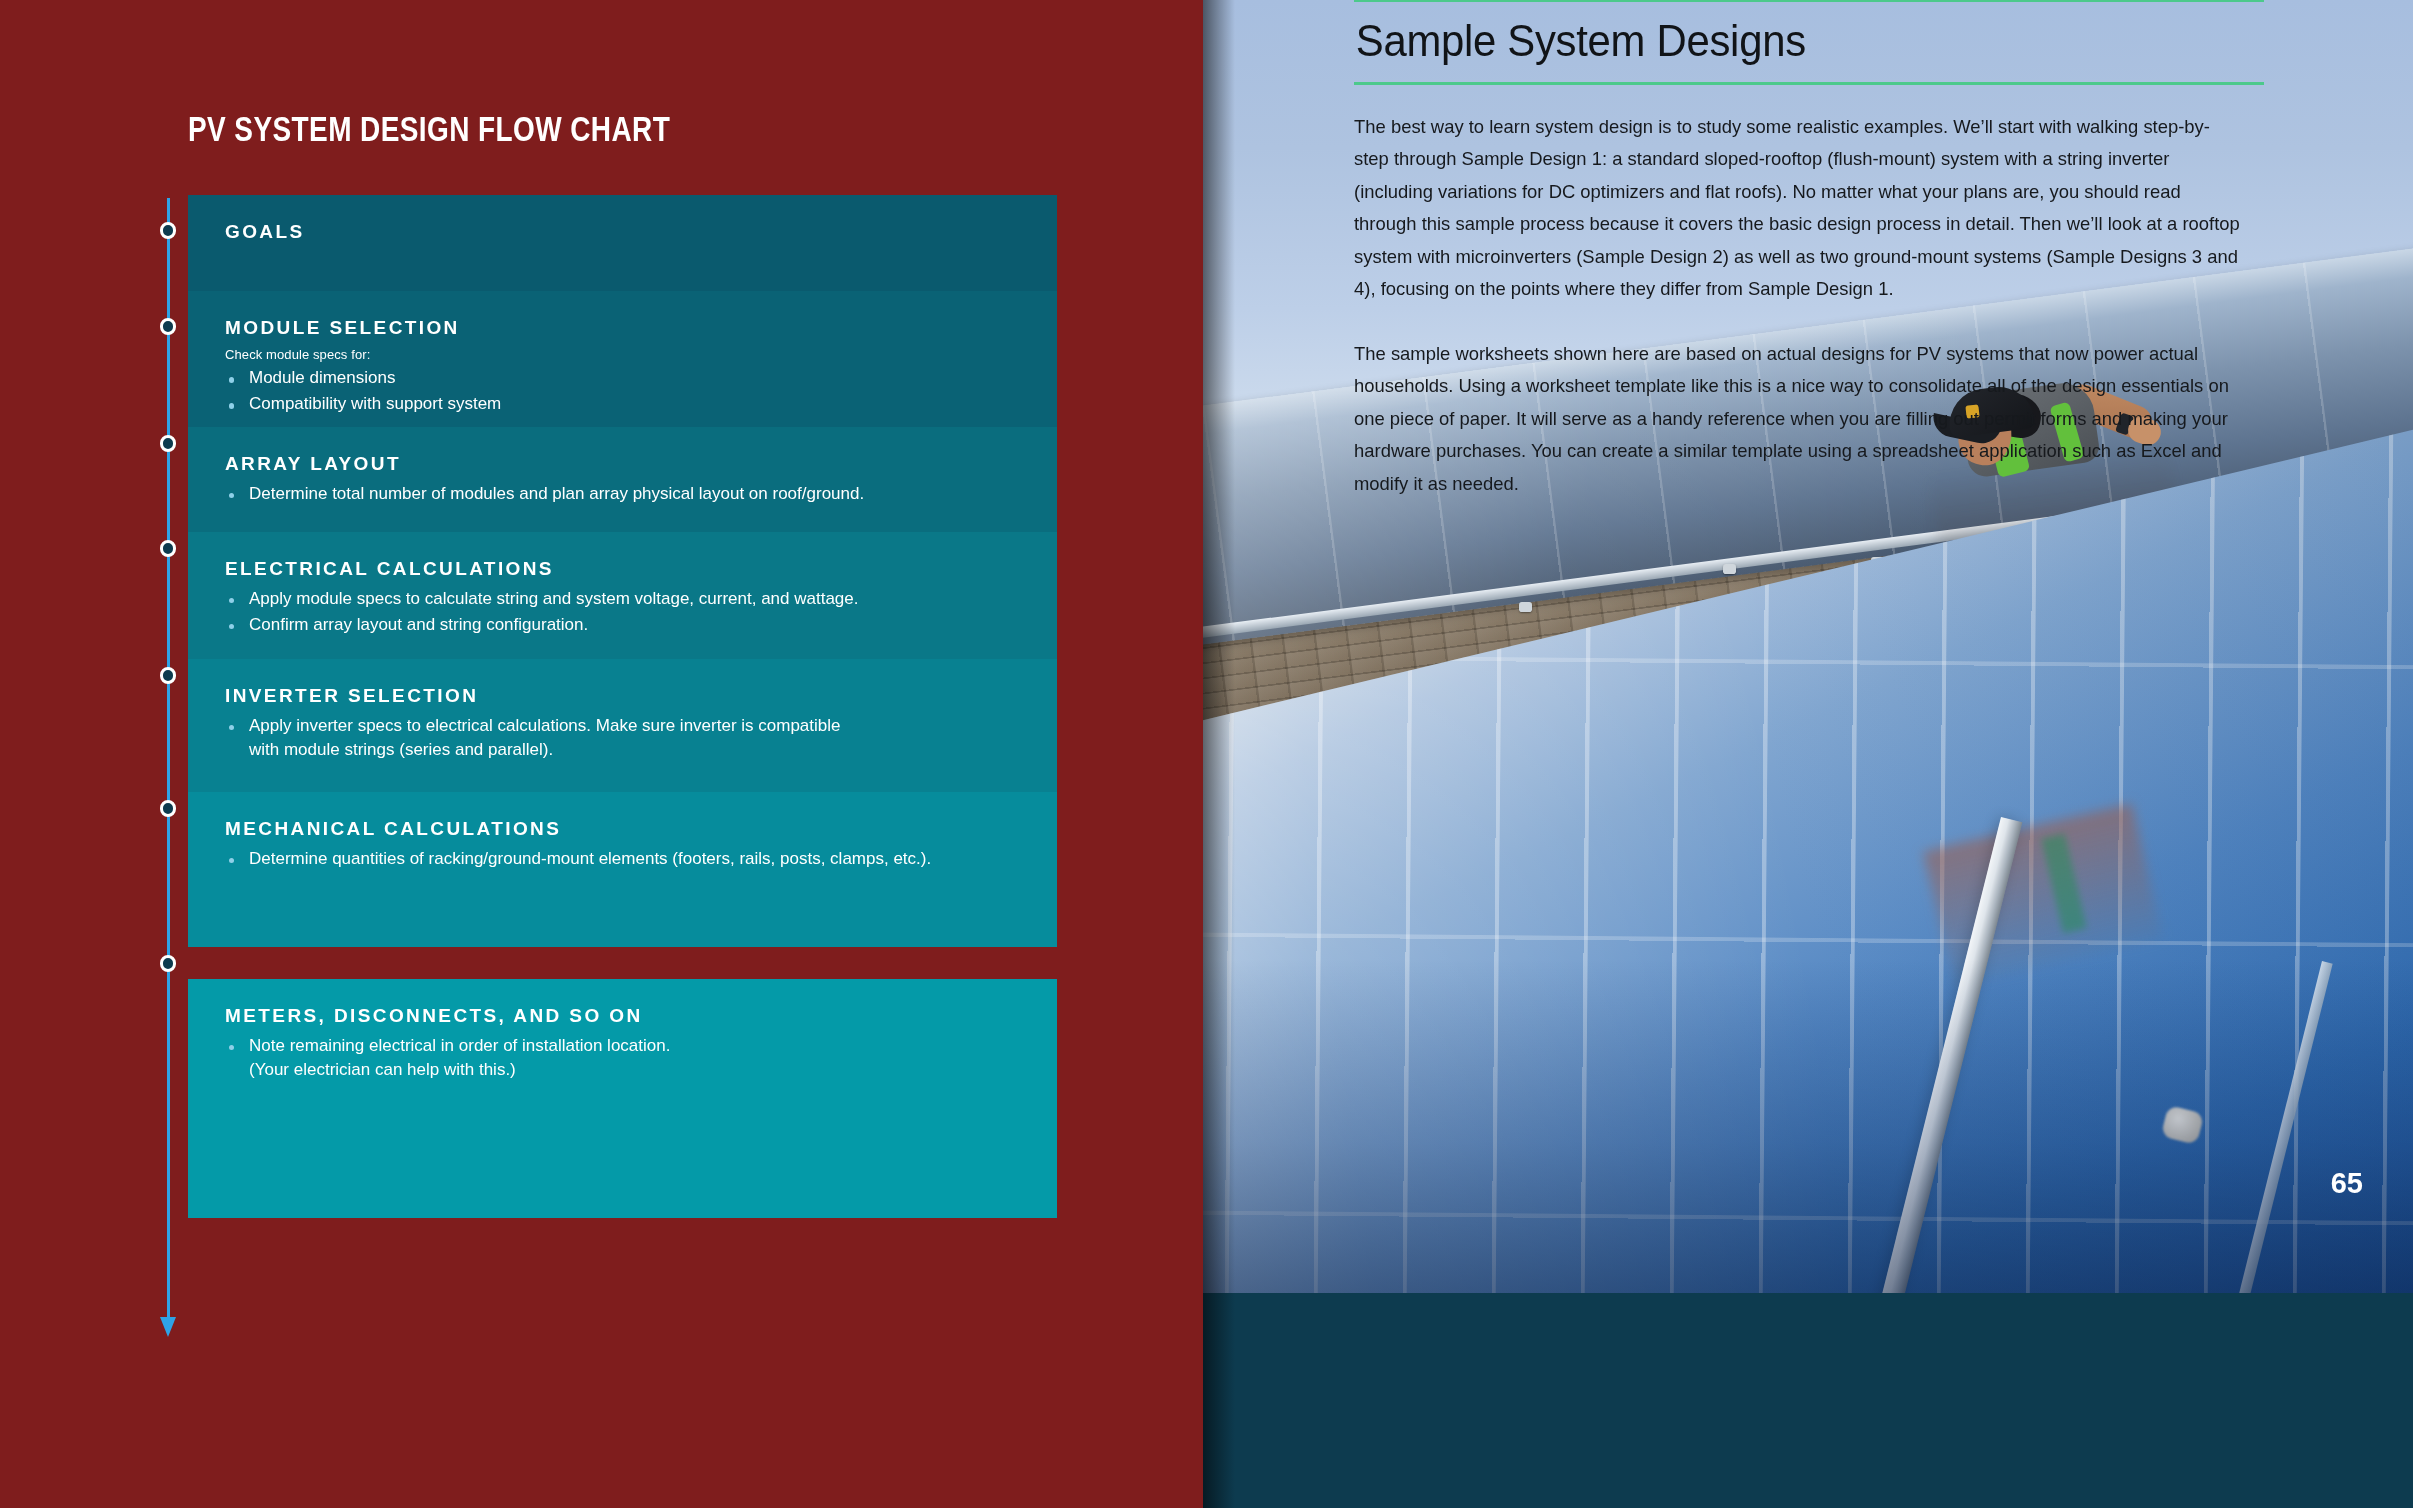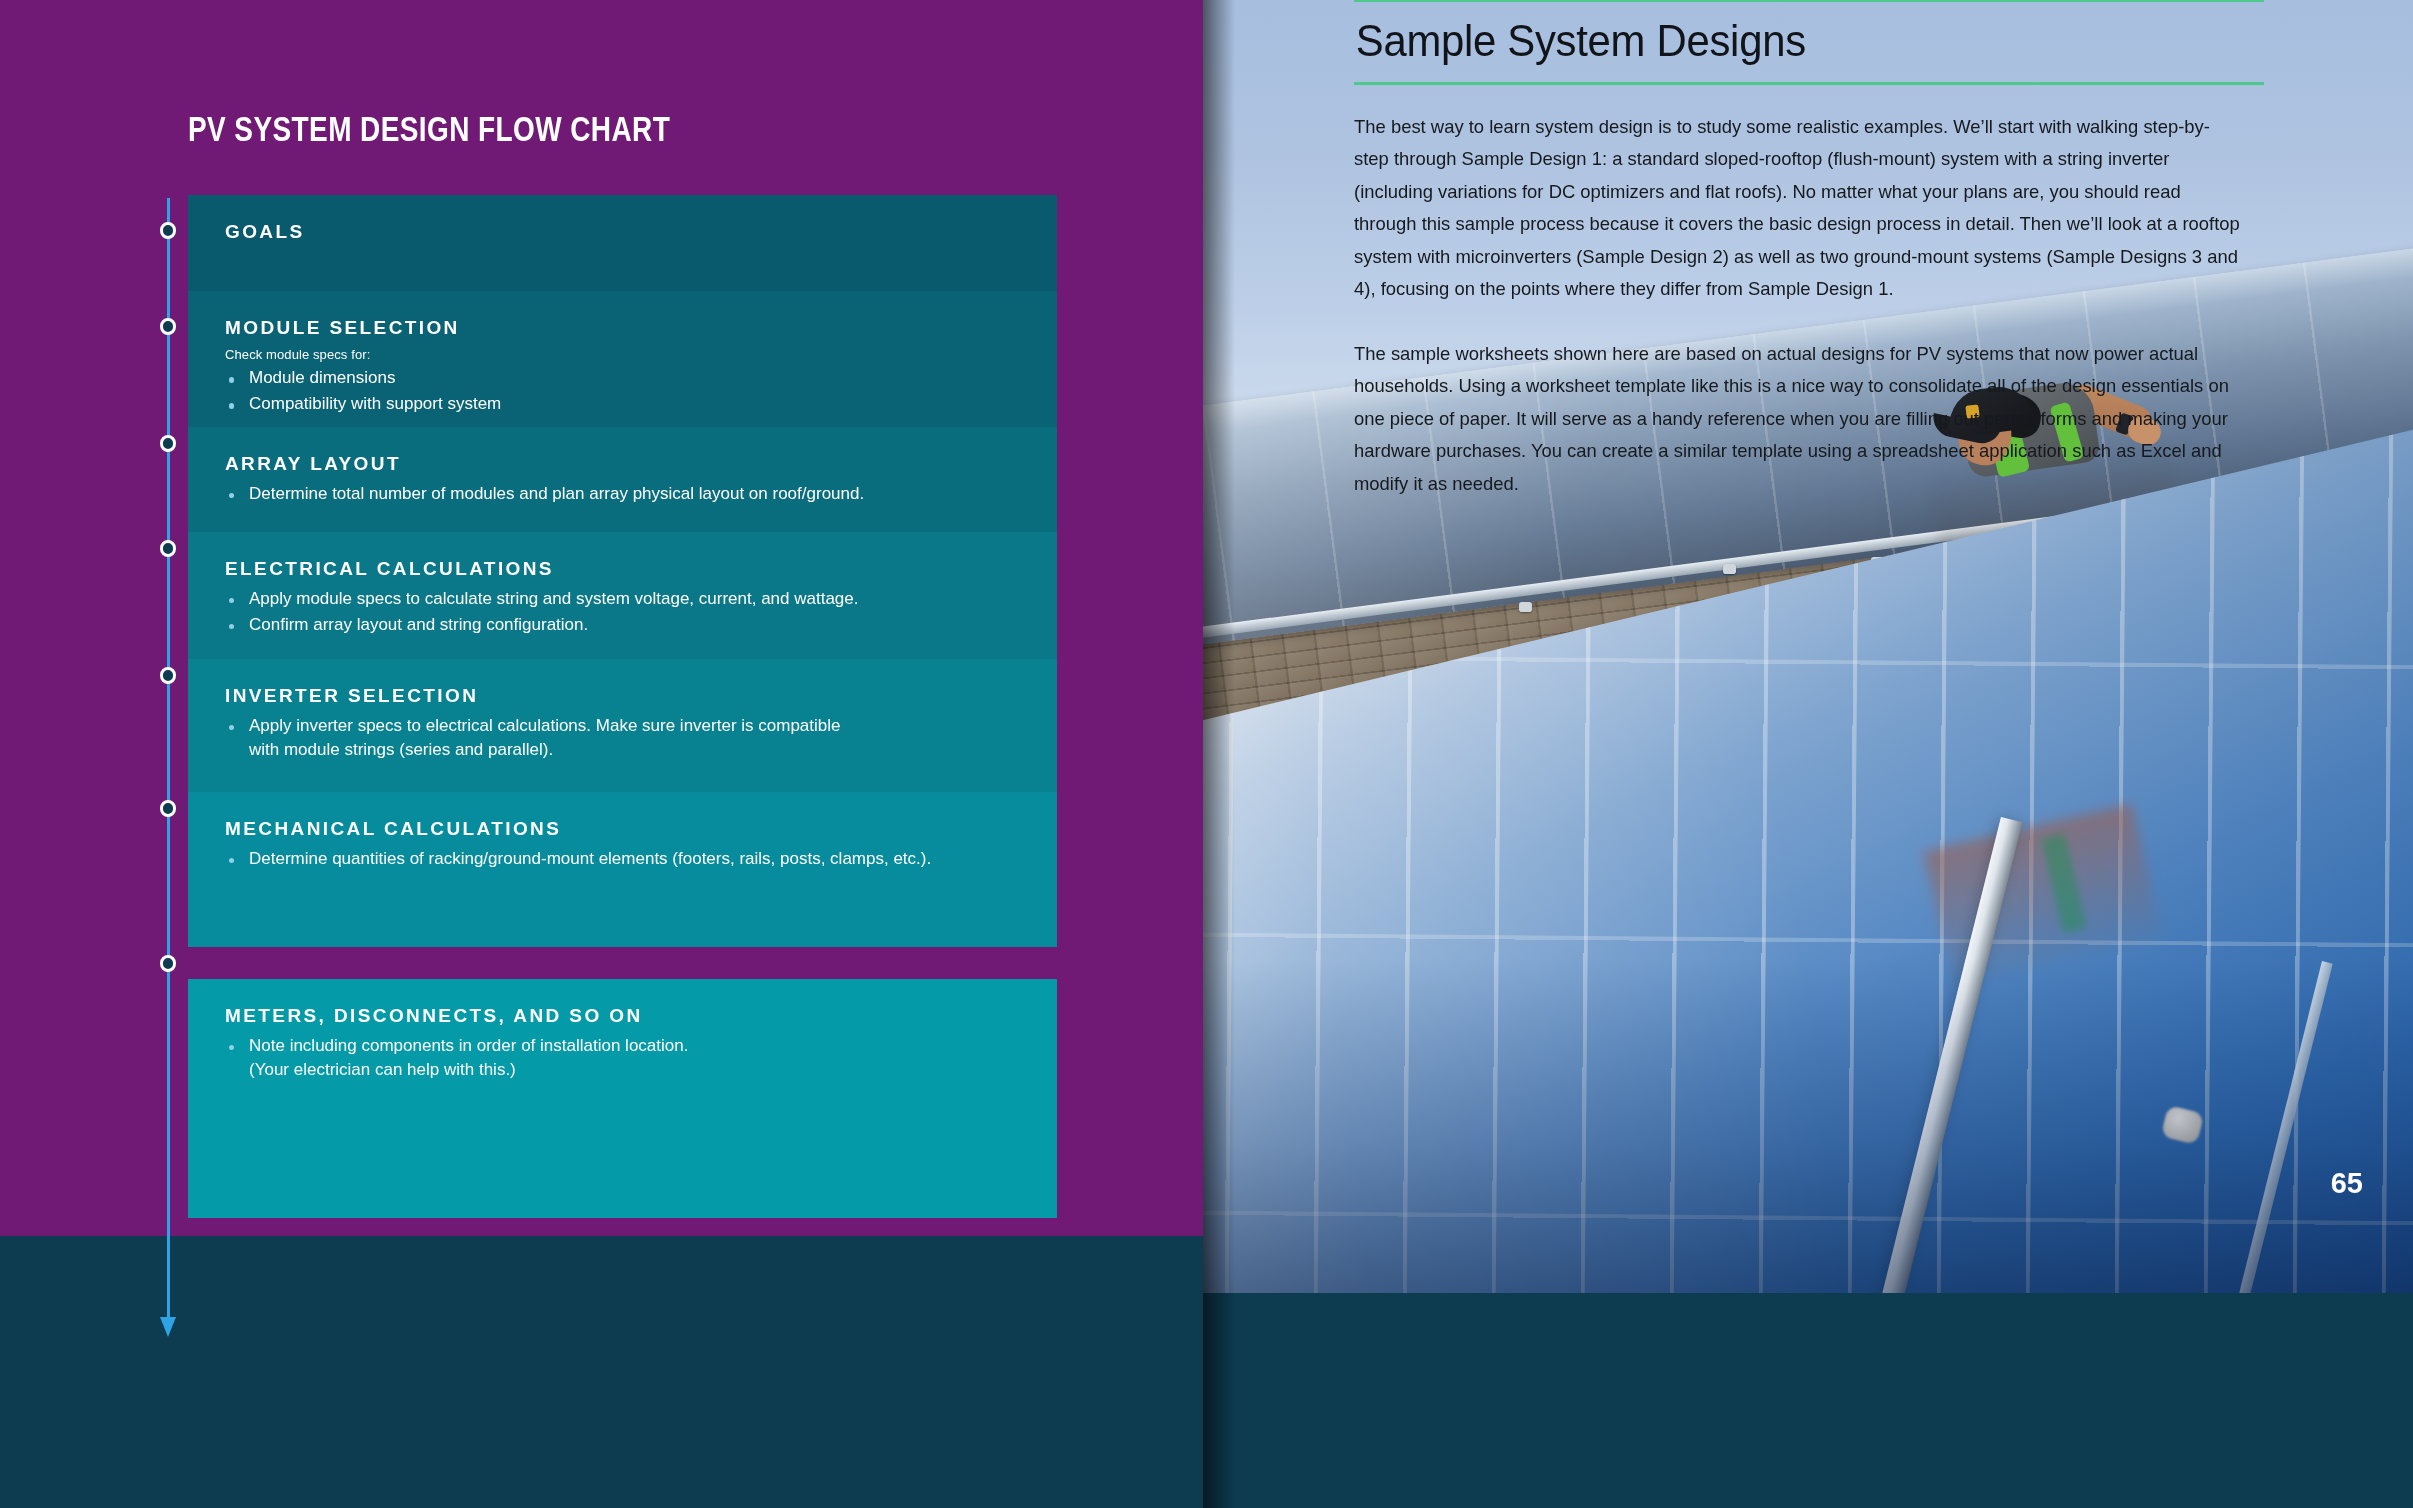--- a/index.html
+++ b/index.html
@@ -6,22 +6,22 @@
   html,body { width:2413px; height:1508px; overflow:hidden; }
   body {
     font-family:"Liberation Sans", sans-serif;
     background:#0d3b4f;
   }
   .spread { position:relative; width:2413px; height:1508px; display:flex; }
 
   
   .left-page {
     position:relative;
-    width:1203px; height:1236px;
-    background:#701a75;
+    width:1203px; height:1508px;
+    background:#7f1d1d;
     flex:0 0 1203px;
   }
   .page-title {
     position:absolute;
     left:188px; top:109px;
     color:#ffffff;
     font-size:35px;
     font-weight:bold;
     letter-spacing:0.5px;
     transform:scaleX(0.80);
@@ -385,21 +385,21 @@
         </div>
         <div class="panel" style="background: rgb(6, 140, 156); min-height: 155px;">
           <h3>MECHANICAL CALCULATIONS</h3>
           <ul>
             <li>Determine quantities of racking/ground-mount elements (footers, rails, posts, clamps, etc.).</li>
           </ul>
         </div>
         <div class="panel" style="background: rgb(4, 154, 168); min-height: 239px; margin-top: 32px;">
           <h3>METERS, DISCONNECTS, AND SO ON</h3>
           <ul>
-            <li>Note including components in order of installation location.</li>
+            <li>Note remaining electrical in order of installation location.</li>
             <li class="cont" data-nomarker="1" style="list-style: none; margin-top: -1.9px; padding-left: 24px;">(Your electrician can help with this.)</li>
           </ul>
         </div>
       </div>
   </div>
 
   <div class="right-page">
 
     <div class="photo">
       <div class="sky"></div>

